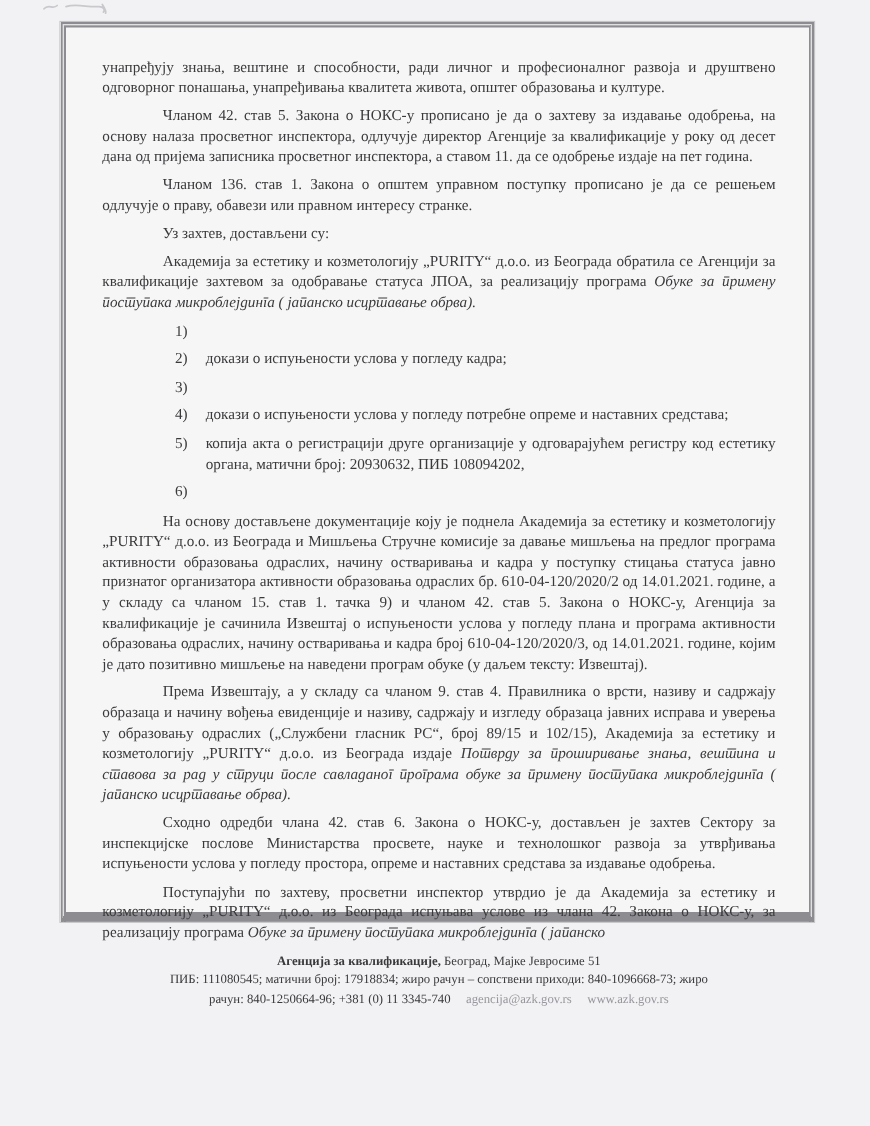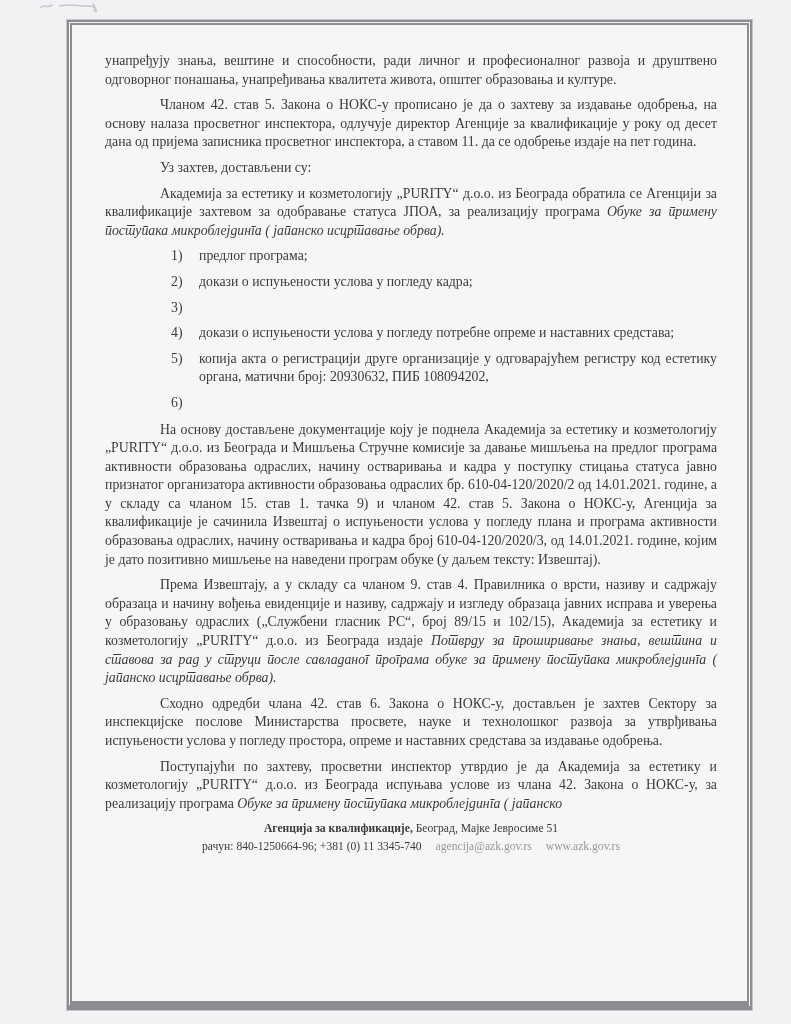--- a/index.html
+++ b/index.html
@@ -14,22 +14,22 @@
   html,body{width:791px;height:1024px;overflow:hidden;}
   body{
     background:var(--paper);
     font-family:"Liberation Serif","DejaVu Serif",serif;
     color:var(--ink);
     position:relative;
   }
   .smudge{position:absolute;left:36px;top:0;opacity:.65;}
   .frame{
     position:absolute;
-    left:67px;top:20px;
-    width:685px;height:990px;
+    left:55px;top:20px;
+    width:685px;height:818px;
     border:5px double var(--frame);
     border-bottom:9px solid var(--frame);
     outline:1px solid rgba(112,112,116,.35);
     background:var(--paper-inner);
   }
   .content{
     padding:27px 30px 0 33px;
     font-size:13.8px;
     line-height:18.6px;
     text-align:justify;
@@ -61,29 +61,29 @@
   <path d="M4 8 C 8 3, 12 9, 16 5 M24 6 C 34 3, 44 7, 54 6 C 58 6, 60 9, 58 11 M57 4 C 59 7, 61 10, 60 12" stroke="#b3b3b9" stroke-width="1.6" fill="none" stroke-linecap="round"></path>
 </svg>
 
 <div class="frame">
   <div class="content">
 
     <p class="p flush"><span>унапређују знања, вештине и способности, ради личног и професионалног развоја и друштвено одговорног понашања, унапређивања квалитета живота, општег образовања и културе.</span></p>
 
     <p class="p"><span>Чланом 42. став 5. Закона о НОКС-у прописано је да о захтеву за издавање одобрења, на основу налаза просветног инспектора, одлучује директор Агенције за квалификације у року од десет дана од пријема записника просветног инспектора, а ставом 11. да се одобрење издаје на пет година.</span></p>
 
+    <p class="p"><span>Чланом 136. став 1. Закона о општем управном поступку прописано је да се решењем одлучује о праву, обавези или правном интересу странке.</span></p>
 
     <p class="p"><span>Уз захтев, достављени су:</span></p>
 
     <p class="p"><span>Академија за естетику и козметологију „PURITY“ д.о.о. из Београда обратила се Агенцији за квалификације захтевом за одобравање статуса ЈПОА, за реализацију програма </span><span class="it">Обуке за примену поступака микроблејдинга ( јапанско исцртавање обрва).</span></p>
 
     <div class="doc-list">
       <div class="li">
         <span class="num">1)</span>
-        <span class="txt">предлог програма;</span>
       </div>
       <div class="li">
         <span class="num">2)</span>
         <span class="txt">докази о испуњености услова у погледу кадра;</span>
       </div>
       <div class="li">
         <span class="num">3)</span>
       </div>
       <div class="li">
         <span class="num">4)</span>
@@ -101,17 +101,18 @@
     <p class="p"><span>На основу достављене документације коју је поднела Академија за естетику и козметологију „PURITY“ д.о.о. из Београда и Мишљења Стручне комисије за давање мишљења на предлог програма активности образовања одраслих, начину остваривања и кадра у поступку стицања статуса јавно признатог организатора активности образовања одраслих бр. 610-04-120/2020/2 од 14.01.2021. године, а у складу са чланом 15. став 1. тачка 9) и чланом 42. став 5. Закона о НОКС-у, Агенција за квалификације је сачинила Извештај о испуњености услова у погледу плана и програма активности образовања одраслих, начину остваривања и кадра број 610-04-120/2020/3, од 14.01.2021. године, којим је дато позитивно мишљење на наведени програм обуке (у даљем тексту: Извештај).</span></p>
 
     <p class="p"><span>Према Извештају, а у складу са чланом 9. став 4. Правилника о врсти, називу и садржају образаца и начину вођења евиденције и називу, садржају и изгледу образаца јавних исправа и уверења у образовању одраслих („Службени гласник РС“, број 89/15 и 102/15), Академија за естетику и козметологију „PURITY“ д.о.о. из Београда издаје </span><span class="it">Потврду за проширивање знања, вештина и ставова за рад у струци после савладаног програма обуке за примену поступака микроблејдинга ( јапанско исцртавање обрва).</span></p>
 
     <p class="p"><span>Сходно одредби члана 42. став 6. Закона о НОКС-у, достављен је захтев Сектору за инспекцијске послове Министарства просвете, науке и технолошког развоја за утврђивања испуњености услова у погледу простора, опреме и наставних средстава за издавање одобрења.</span></p>
 
     <p class="p"><span>Поступајући по захтеву, просветни инспектор утврдио је да Академија за естетику и козметологију „PURITY“ д.о.о. из Београда испуњава услове из члана 42. Закона о НОКС-у, за реализацију програма </span><span class="it">Обуке за примену поступака микроблејдинга ( јапанско</span></p>
 
     <div class="footer">
       <div><span class="b">Агенција за квалификације,</span><span> Београд,  Мајке Јевросиме 51</span></div>
+      <div>ПИБ: 111080545;   матични број: 17918834; жиро рачун – сопствени приходи: 840-1096668-73;  жиро</div>
       <div><span>рачун: 840-1250664-96; +381 (0) 11 3345-740</span><span class="flink">agencija@azk.gov.rs</span><span class="flink">www.azk.gov.rs</span></div>
     </div>
 
   </div>
 </div>
 
 </body></html>

